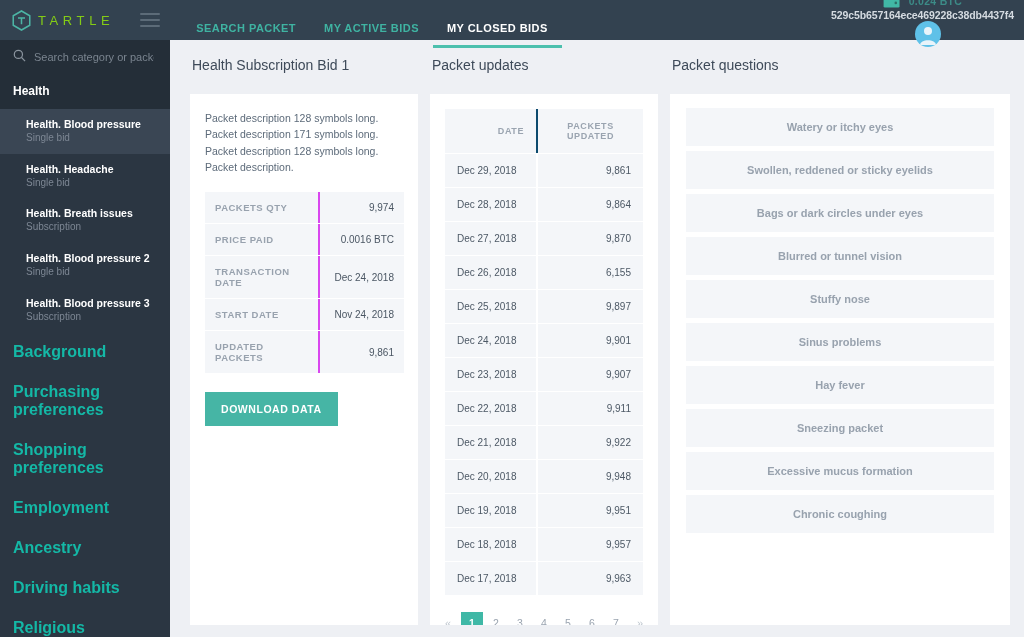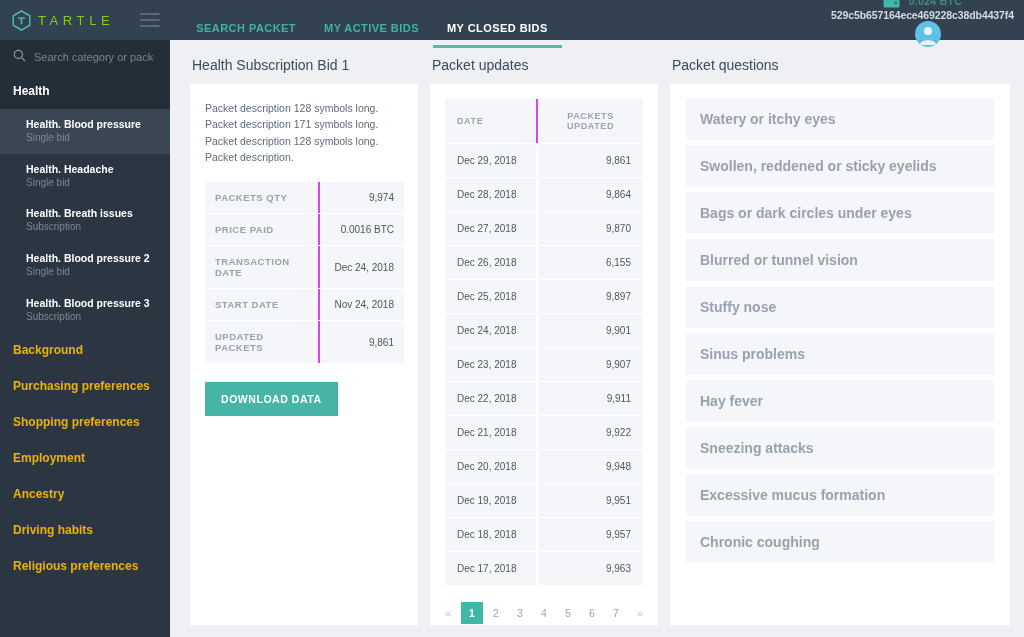--- a/index.html
+++ b/index.html
@@ -89,30 +89,30 @@
 
   .pkt {
     padding: 9px 0 9px 26px; cursor: pointer; line-height: 1.25;
   }
   .pkt.selected { background: #3a4654; }
   .pkt-name { color: #ffffff; font-size: 10.5px; font-weight: bold; }
   .pkt-sub { color: #7d8794; font-size: 10px; margin-top: 1px; }
 
   .cat-link {
     padding: 11px 0 11px 13px;
-    color: #eab308; font-size: 12px; font-weight: bold; cursor: pointer;
+    color: #14b8a6; font-size: 16px; font-weight: bold; cursor: pointer;
   }
 
   
   .main {
     flex: 1; display: flex; gap: 12px;
     padding: 0 14px 0 20px; background: #eef0f4;
     height: 597px;
   }
-  .col { display: flex; flex-direction: column; padding-top: 12px; }
+  .col { display: flex; flex-direction: column; padding-top: 12px; gap: 10px; }
   .col-bid { width: 228px; flex: 0 0 228px; }
   .col-updates { width: 228px; flex: 0 0 228px; }
   .col-questions { flex: 1; }
 
   .panel-title {
     font-size: 14px; color: #3e4a59; font-weight: normal;
     padding: 5px 0 11px 2px;
   }
   .card {
     background: #ffffff; flex: 1; overflow: hidden;
@@ -171,22 +171,22 @@
     align-items: center; justify-content: center;
     font-size: 10.5px; color: #9aa4b0; cursor: pointer;
   }
   .pg.active { background: #3fb8a6; color: #ffffff; font-weight: bold; }
   .pg.arrow { color: #bcc4cd; font-size: 11px; }
 
   
   .q-list { padding: 14px 16px 16px; }
   .q-item {
     background: #f4f6f9; color: #98a2ae;
-    font-size: 14px; font-weight: bold;
-    padding: 13px 14px; margin-bottom: 5px; cursor: pointer;
+    font-size: 11px; font-weight: bold;
+    padding: 13px 14px; margin-bottom: 5px; cursor: pointer; text-align: center;
   }
 </style>
 </head>
 <body>
 
 <div class="header">
   <div class="logo-wrap">
     <span>
       <svg class="logo-mark" viewBox="0 0 20 22">
         <path d="M10 1 L18.7 6 L18.7 16 L10 21 L1.3 16 L1.3 6 Z" fill="none" stroke="#4cb5a5" stroke-width="1.6"></path>
@@ -314,21 +314,21 @@
       </div>
     </div>
 
     <div class="col col-updates">
       <div class="panel-title">Packet updates</div>
       <div class="card">
         <div class="card-pad" style="padding:14px 15px 0 15px;">
           <table class="upd">
             <thead>
               <tr>
-                <th class="date num" style="text-align:left;border-right:2px solid #d946ef;">DATE</th>
+                <th class="date num" style="text-align:right;border-right:2px solid #0c4a6e;">DATE</th>
                 <th class="num" style="text-align:center;">PACKETS UPDATED</th>
               </tr>
             </thead>
             <tbody>
               <tr>
                   <td class="date">Dec 29, 2018</td>
                   <td class="num">9,861</td>
                 </tr>
               <tr>
                   <td class="date">Dec 28, 2018</td>
@@ -400,21 +400,21 @@
       <div class="panel-title">Packet questions</div>
       <div class="card">
         <div class="q-list">
           <div class="q-item">Watery or itchy eyes</div>
           <div class="q-item">Swollen, reddened or sticky eyelids</div>
           <div class="q-item">Bags or dark circles under eyes</div>
           <div class="q-item">Blurred or tunnel vision</div>
           <div class="q-item">Stuffy nose</div>
           <div class="q-item">Sinus problems</div>
           <div class="q-item">Hay fever</div>
-          <div class="q-item">Sneezing attacks</div>
+          <div class="q-item">Sneezing packet</div>
           <div class="q-item">Excessive mucus formation</div>
           <div class="q-item">Chronic coughing</div>
         </div>
       </div>
     </div>
 
   </div>
 </div>
 
 </body></html>

